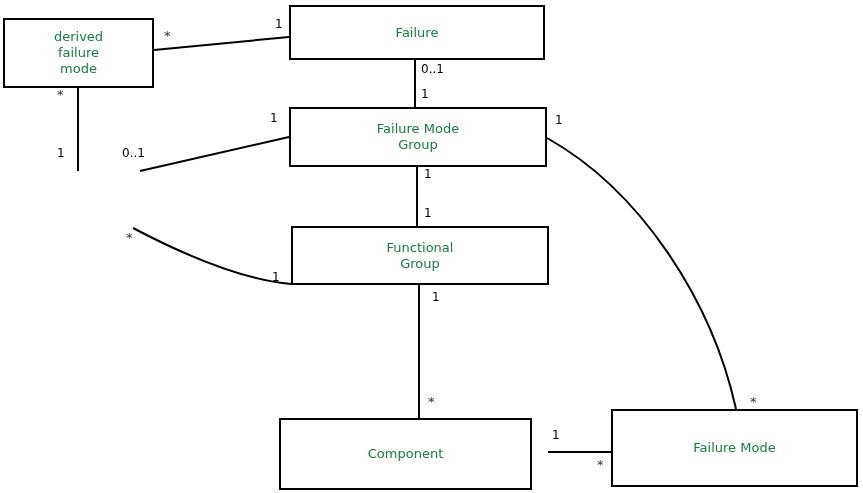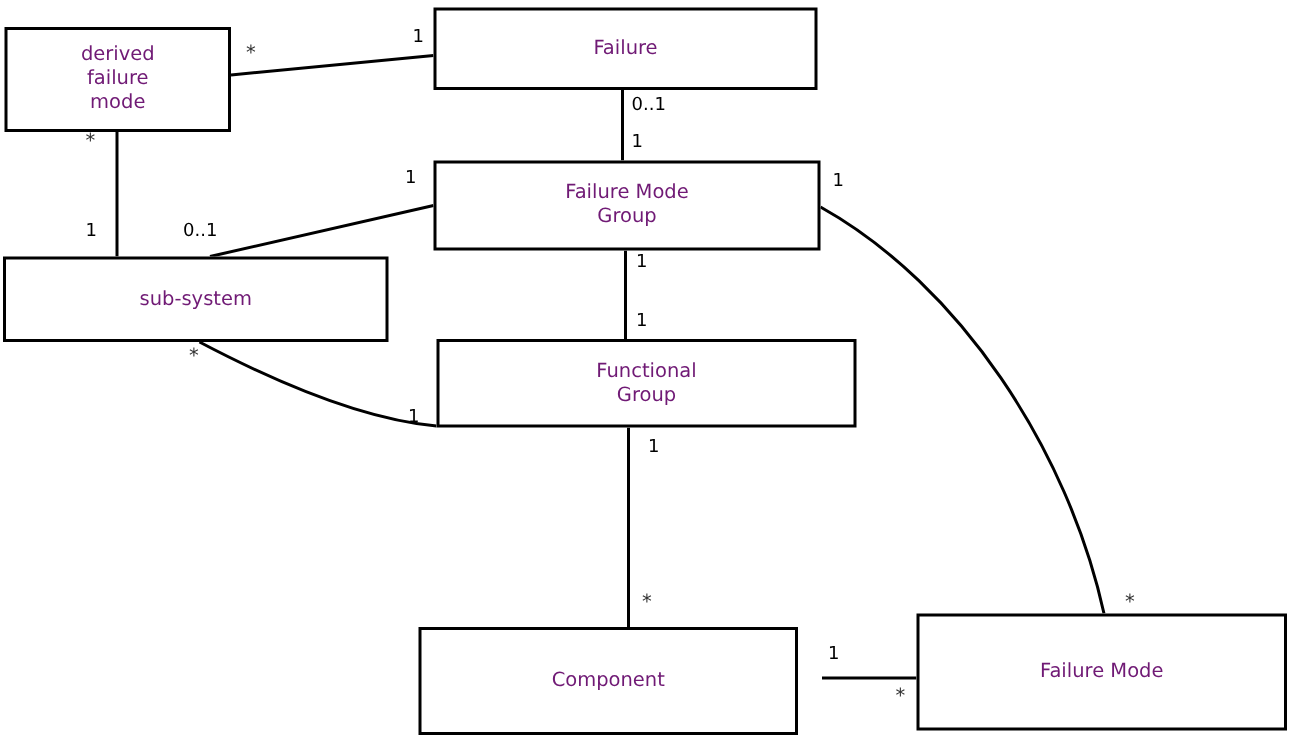--- a/index.html
+++ b/index.html
@@ -32,21 +32,21 @@
     background: #ffffff;
     display: flex;
     align-items: center;
     justify-content: center;
     text-align: center;
     z-index: 2;
   }
   .uml-box .box-label {
     font-size: 13px;
     line-height: 16px;
-    color: #701a75;
+    color: #15803d;
     white-space: pre-line;
   }
   .mult {
     position: absolute;
     font-size: 12px;
     line-height: 12px;
     color: #000000;
     z-index: 3;
     white-space: nowrap;
   }
@@ -89,25 +89,22 @@
 
   <div class="uml-box" style="left:289px; top:5px; width:256px; height:55px;">
     <span class="box-label">Failure</span>
   </div>
 
   <div class="uml-box" style="left:289px; top:107px; width:258px; height:60px;">
     <span class="box-label">Failure Mode
 Group</span>
   </div>
 
-  <div class="uml-box" style="left:2px; top:171px; width:257px; height:57px;">
-    <span class="box-label">sub-system</span>
-  </div>
 
-  <div class="uml-box" style="left:291px; top:226px; width:280px; height:59px;">
+  <div class="uml-box" style="left:291px; top:226px; width:258px; height:59px;">
     <span class="box-label">Functional
 Group</span>
   </div>
 
   <div class="uml-box" style="left:279px; top:418px; width:253px; height:72px;">
     <span class="box-label">Component</span>
   </div>
 
   <div class="uml-box" style="left:611px; top:409px; width:247px; height:78px;">
     <span class="box-label">Failure Mode</span>

